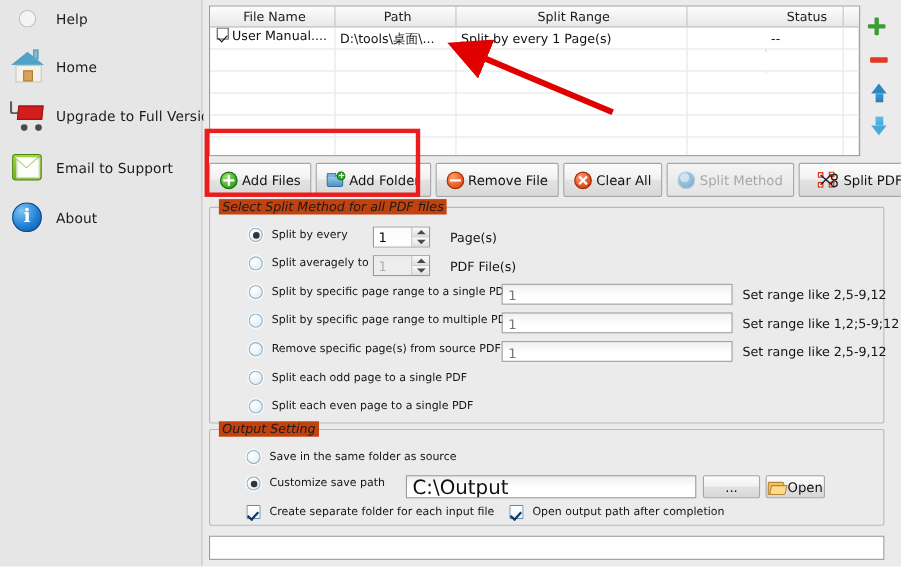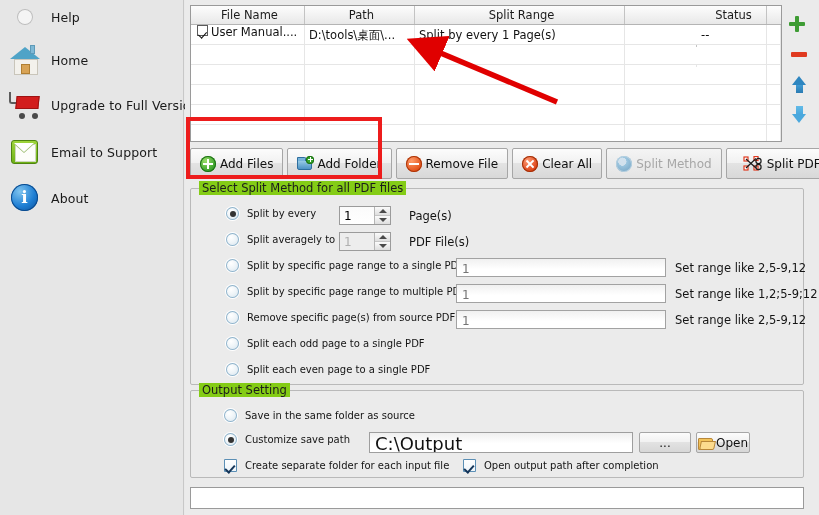--- a/index.html
+++ b/index.html
@@ -244,22 +244,22 @@
 
   
   .grp {
     position:absolute;
     background: transparent;
     border: 1px solid #b9b9b9;
     border-radius: 2px;
   }
   .grp-title {
     position:absolute; top:-8px; left:8px;
-    background:#84cc16; padding:0 3px;
-    font-size: 11.5px; color:#1b1b1b; white-space:nowrap;
+    background:#c2410c; padding:0 3px;
+    font-size: 11.5px; color:#1b1b1b; white-space:nowrap;font-style:italic;
   }
   #grp-split { left:5px; top:188px; width:614px; height:197px; }
   #grp-output{ left:5px; top:390px; width:614px; height:88px; }
 
   
   .rad {
     width:13px; height:13px; border-radius:50%; flex:none;
     background: radial-gradient(circle at 38% 33%, #ffffff 0%, #eef4f8 45%, #cfe0ec 100%);
     box-shadow: inset 0 0 0 1px #8fb3cb, 0 0 0 1px #ffffff;
     position:relative; cursor:pointer;

